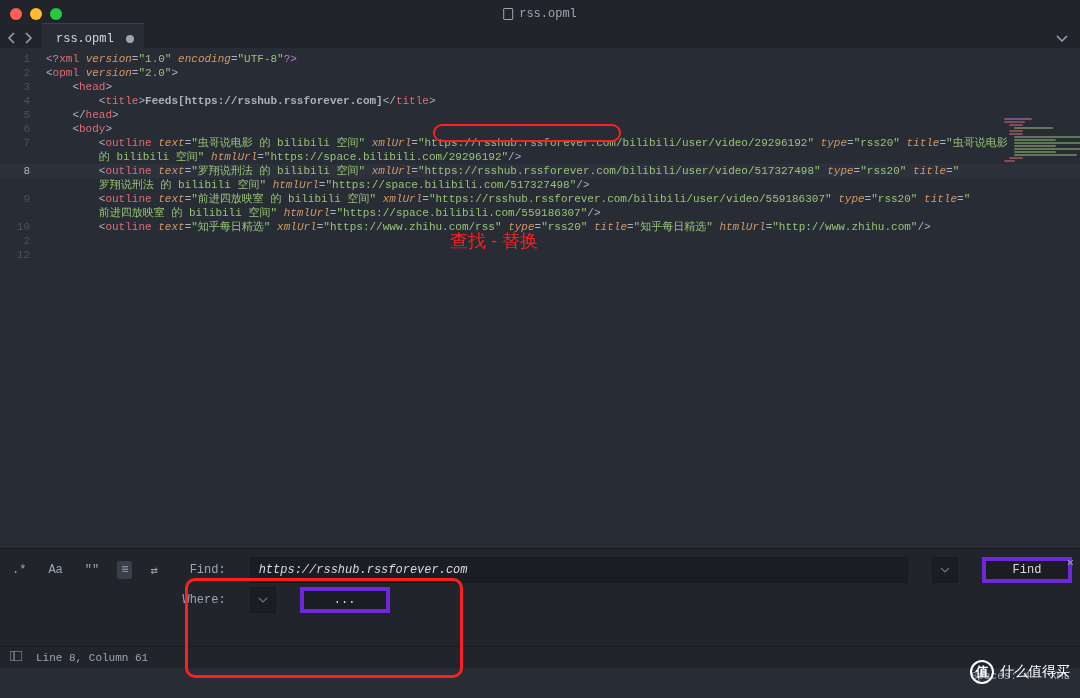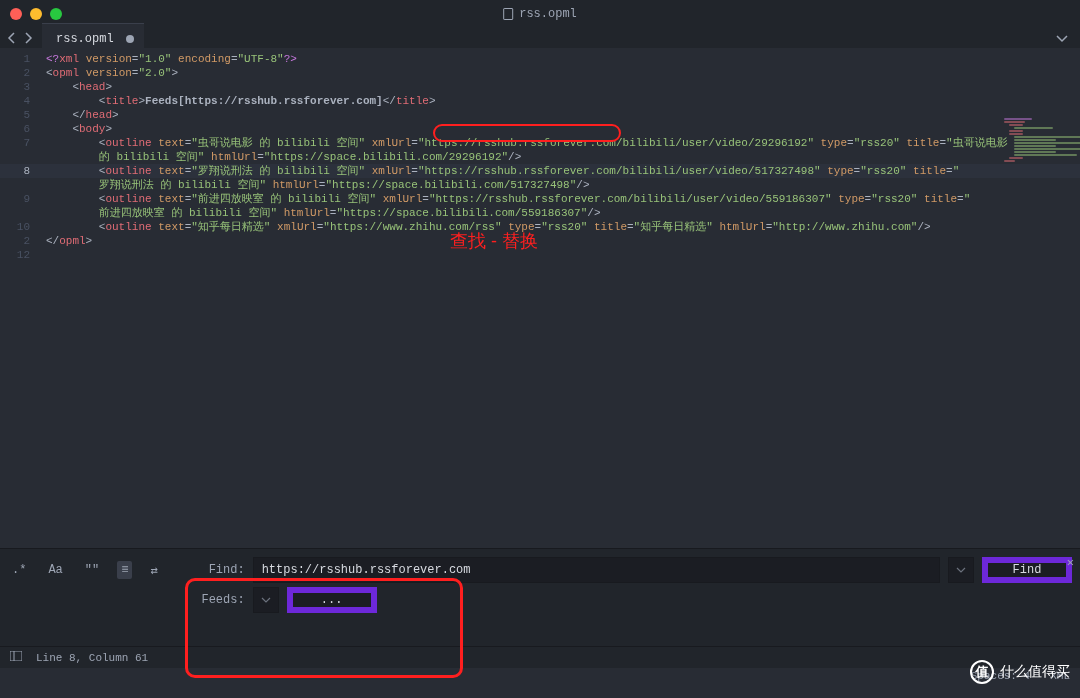--- a/index.html
+++ b/index.html
@@ -49,21 +49,21 @@
   }
   .gutter div { height:14px; line-height:14px; padding-right:10px; }
   .gutter div.hl { background:#2c313c; color:#abb2bf; }
   .code {
     flex:1; padding-top:4px; font-size:11px; line-height:14px; position:relative; overflow:hidden;
   }
   .code-line { height:14px; white-space:pre; padding-left:6px; }
   .code-line.hl { background:#2c313c; }
   .tok-meta  { color:#c678dd; }
   .tok-tag   { color:#e06c75; }
-  .tok-attr  { color:#d19a66; }
+  .tok-attr  { color:#d19a66;font-style:italic; }
   .tok-str   { color:#98c379; }
   .tok-punc  { color:#abb2bf; }
   .tok-text  { color:#abb2bf;font-weight:bold; }
   .annot {
     position:absolute; color:#ff1f1f; font-size:18px; font-weight:500; left:410px; top:186px;
     font-family: "PingFang SC","Microsoft YaHei",sans-serif;
   }
   .red-oval {
     position:absolute; border:2.5px solid #ff1f1f; border-radius:12px;
     left:393px; top:76px; width:188px; height:18px; pointer-events:none;
@@ -73,30 +73,30 @@
   }
   .mm-line { height:2px; margin-bottom:1px; border-radius:1px; }
   .find-panel {
     height:98px; background:#21252b; border-top:1px solid #181a1f; display:flex; align-items:flex-start;
     padding:8px 8px 0 8px; position:relative; gap:8px;
   }
   .toggles { display:flex; gap:14px; align-items:center; height:26px; color:#9da5b4; font-size:12px; }
   .tog { cursor:pointer; padding:2px 4px; border-radius:2px; }
   .tog.active { background:#3a3f4b; }
   .find-rows { flex:1; display:flex; flex-direction:column; gap:4px; }
-  .find-row { display:flex; align-items:center; gap:8px; height:26px;margin-left:19px; }
+  .find-row { display:flex; align-items:center; gap:24px; height:26px; }
   .find-label { width:56px; text-align:right; color:#9da5b4; font-size:12px; }
   .find-input {
     flex:1; height:26px; background:#1b1d23; border:1px solid #181a1f; color:#d7dae0;
     padding:0 8px; font-family:inherit; font-size:12px;
   }
   .find-input::placeholder { color:#4f5560; }
   .find-dd { width:26px; height:26px; background:#1b1d23; border:1px solid #181a1f; display:flex; align-items:center; justify-content:center; }
   .find-btn {
-    width:90px; height:26px; background:#1b1d23; border:6px solid #6d28d9; color:#d7dae0; font-size:12px;
+    width:90px; height:26px; background:#1b1d23; border:4px solid #6d28d9; color:#d7dae0; font-size:12px;
     display:flex; align-items:center; justify-content:center; cursor:pointer;
   }
   .close-find { position:absolute; right:6px; top:6px; color:#9da5b4; cursor:pointer; font-size:12px; }
   .statusbar {
     height:22px; background:#21252b; border-top:1px solid #181a1f; display:flex; align-items:center;
     color:#9da5b4; font-size:11px; padding:0 10px; gap:14px;
   }
   .statusbar .right { margin-left:auto; display:flex; gap:20px;margin-top:36px; }
   .red-box {
     position:absolute; border:3px solid #ff1f1f; border-radius:10px;
@@ -175,21 +175,20 @@
       <div class="code-line"><span class="tok-punc">        &lt;</span><span class="tok-tag">title</span><span class="tok-punc">&gt;</span><span class="tok-text">Feeds[https://rsshub.rssforever.com]</span><span class="tok-punc">&lt;/</span><span class="tok-tag">title</span><span class="tok-punc">&gt;</span></div>
       <div class="code-line"><span class="tok-punc">    &lt;/</span><span class="tok-tag">head</span><span class="tok-punc">&gt;</span></div>
       <div class="code-line"><span class="tok-punc">    &lt;</span><span class="tok-tag">body</span><span class="tok-punc">&gt;</span></div>
       <div class="code-line"><span class="tok-punc">        &lt;</span><span class="tok-tag">outline</span><span class="tok-punc"> </span><span class="tok-attr">text</span><span class="tok-punc">=</span><span class="tok-str">"虫哥说电影 的 bilibili 空间"</span><span class="tok-punc"> </span><span class="tok-attr">xmlUrl</span><span class="tok-punc">=</span><span class="tok-str">"https://rsshub.rssforever.com/bilibili/user/video/29296192"</span><span class="tok-punc"> </span><span class="tok-attr">type</span><span class="tok-punc">=</span><span class="tok-str">"rss20"</span><span class="tok-punc"> </span><span class="tok-attr">title</span><span class="tok-punc">=</span><span class="tok-str">"虫哥说电影</span></div>
       <div class="code-line"><span class="tok-str">        的 bilibili 空间"</span><span class="tok-punc"> </span><span class="tok-attr">htmlUrl</span><span class="tok-punc">=</span><span class="tok-str">"https://space.bilibili.com/29296192"</span><span class="tok-punc">/&gt;</span></div>
       <div class="code-line hl"><span class="tok-punc">        &lt;</span><span class="tok-tag">outline</span><span class="tok-punc"> </span><span class="tok-attr">text</span><span class="tok-punc">=</span><span class="tok-str">"罗翔说刑法 的 bilibili 空间"</span><span class="tok-punc"> </span><span class="tok-attr">xmlUrl</span><span class="tok-punc">=</span><span class="tok-str">"https://rsshub.rssforever.com/bilibili/user/video/517327498"</span><span class="tok-punc"> </span><span class="tok-attr">type</span><span class="tok-punc">=</span><span class="tok-str">"rss20"</span><span class="tok-punc"> </span><span class="tok-attr">title</span><span class="tok-punc">=</span><span class="tok-str">"</span></div>
       <div class="code-line"><span class="tok-str">        罗翔说刑法 的 bilibili 空间"</span><span class="tok-punc"> </span><span class="tok-attr">htmlUrl</span><span class="tok-punc">=</span><span class="tok-str">"https://space.bilibili.com/517327498"</span><span class="tok-punc">/&gt;</span></div>
       <div class="code-line"><span class="tok-punc">        &lt;</span><span class="tok-tag">outline</span><span class="tok-punc"> </span><span class="tok-attr">text</span><span class="tok-punc">=</span><span class="tok-str">"前进四放映室 的 bilibili 空间"</span><span class="tok-punc"> </span><span class="tok-attr">xmlUrl</span><span class="tok-punc">=</span><span class="tok-str">"https://rsshub.rssforever.com/bilibili/user/video/559186307"</span><span class="tok-punc"> </span><span class="tok-attr">type</span><span class="tok-punc">=</span><span class="tok-str">"rss20"</span><span class="tok-punc"> </span><span class="tok-attr">title</span><span class="tok-punc">=</span><span class="tok-str">"</span></div>
       <div class="code-line"><span class="tok-str">        前进四放映室 的 bilibili 空间"</span><span class="tok-punc"> </span><span class="tok-attr">htmlUrl</span><span class="tok-punc">=</span><span class="tok-str">"https://space.bilibili.com/559186307"</span><span class="tok-punc">/&gt;</span></div>
       <div class="code-line"><span class="tok-punc">        &lt;</span><span class="tok-tag">outline</span><span class="tok-punc"> </span><span class="tok-attr">text</span><span class="tok-punc">=</span><span class="tok-str">"知乎每日精选"</span><span class="tok-punc"> </span><span class="tok-attr">xmlUrl</span><span class="tok-punc">=</span><span class="tok-str">"https://www.zhihu.com/rss"</span><span class="tok-punc"> </span><span class="tok-attr">type</span><span class="tok-punc">=</span><span class="tok-str">"rss20"</span><span class="tok-punc"> </span><span class="tok-attr">title</span><span class="tok-punc">=</span><span class="tok-str">"知乎每日精选"</span><span class="tok-punc"> </span><span class="tok-attr">htmlUrl</span><span class="tok-punc">=</span><span class="tok-str">"http://www.zhihu.com"</span><span class="tok-punc">/&gt;</span></div>
-      <div class="code-line"><span class="tok-punc">&lt;/</span><span class="tok-tag">opml</span><span class="tok-punc">&gt;</span></div>
       <div class="red-oval"></div>
       <div class="annot">查找 - 替换</div>
     </div>
   <div class="minimap">
     <div class="mm-line" style="width:40%;background:#c678dd;"></div>
     <div class="mm-line" style="width:30%;background:#e06c75;"></div>
     <div class="mm-line" style="width:20%;background:#e06c75;margin-left:5px;"></div>
     <div class="mm-line" style="width:55%;background:#98c379;margin-left:10px;"></div>
     <div class="mm-line" style="width:20%;background:#e06c75;margin-left:5px;"></div>
     <div class="mm-line" style="width:20%;background:#e06c75;margin-left:5px;"></div>
@@ -209,30 +208,30 @@
   <div class="toggles">
     <span class="tog">.*</span>
     <span class="tog">Aa</span>
     <span class="tog">""</span>
     <span class="tog active">≡</span>
     <span class="tog">⇄</span>
   </div>
   <div class="find-rows">
     <div class="find-row">
       <div class="find-label">Find:</div>
-      <input class="find-input" value="https://rsshub.rssforever.com" style="caret-color: rgb(82, 139, 255);">
+      <input class="find-input" value="https://rsshub.rssforever.com" style="caret-color: rgb(82, 139, 255); font-style: italic;">
       <div class="find-dd">
         <svg width="10" height="10" viewBox="0 0 10 10">
             <path d="M1 3 L5 7 L9 3" stroke="#6b717d" stroke-width="1.2" fill="none"></path>
           </svg>
       </div>
       <div class="find-btn">Find</div>
     </div>
     <div class="find-row">
-      <div class="find-label">Feeds:</div>
+      <div class="find-label">Where:</div>
       <div class="find-dd">
         <svg width="10" height="10" viewBox="0 0 10 10">
             <path d="M1 3 L5 7 L9 3" stroke="#6b717d" stroke-width="1.2" fill="none"></path>
           </svg>
       </div>
       <div class="find-btn">...</div>
     </div>
   </div>
   <div class="close-find">✕</div>
 </div>

